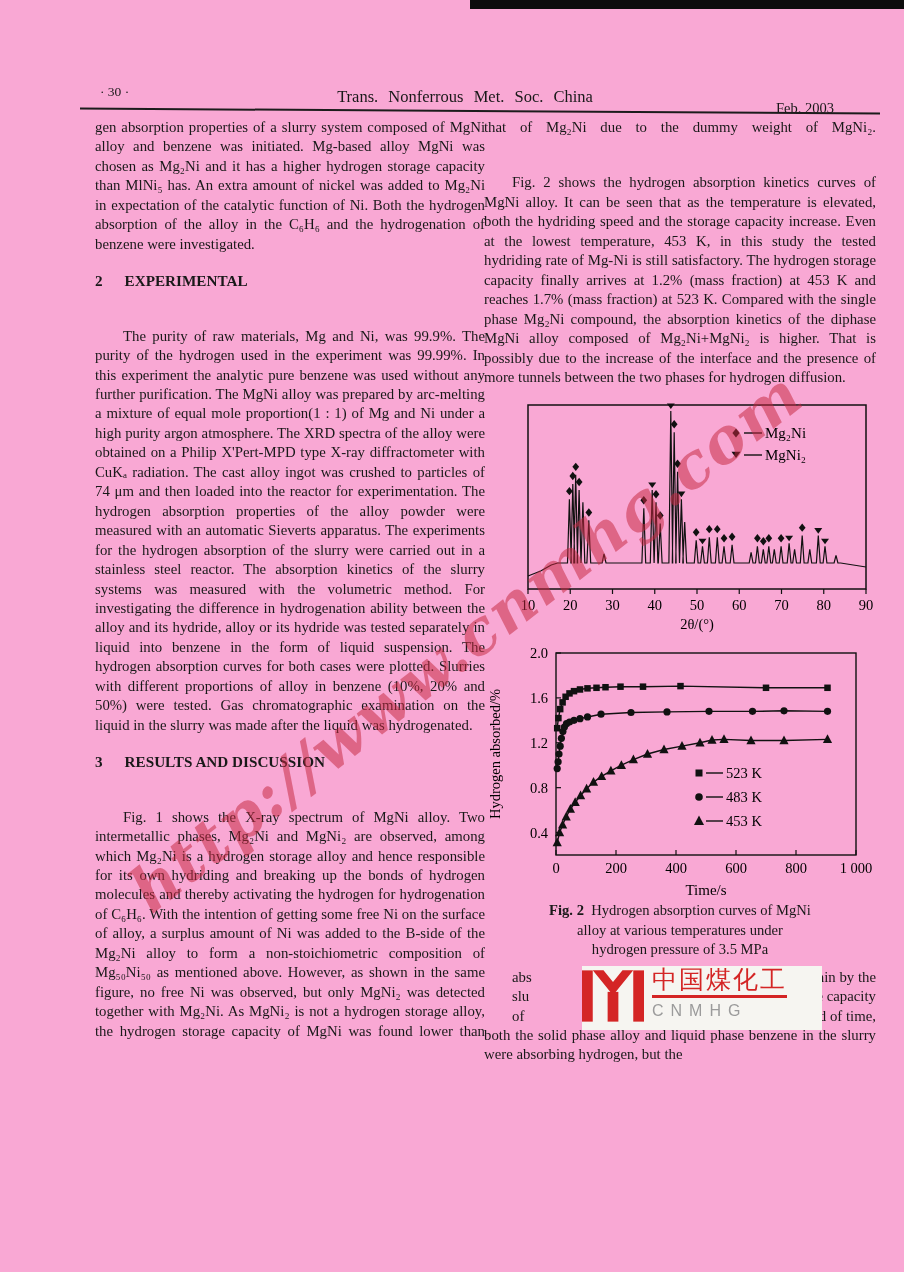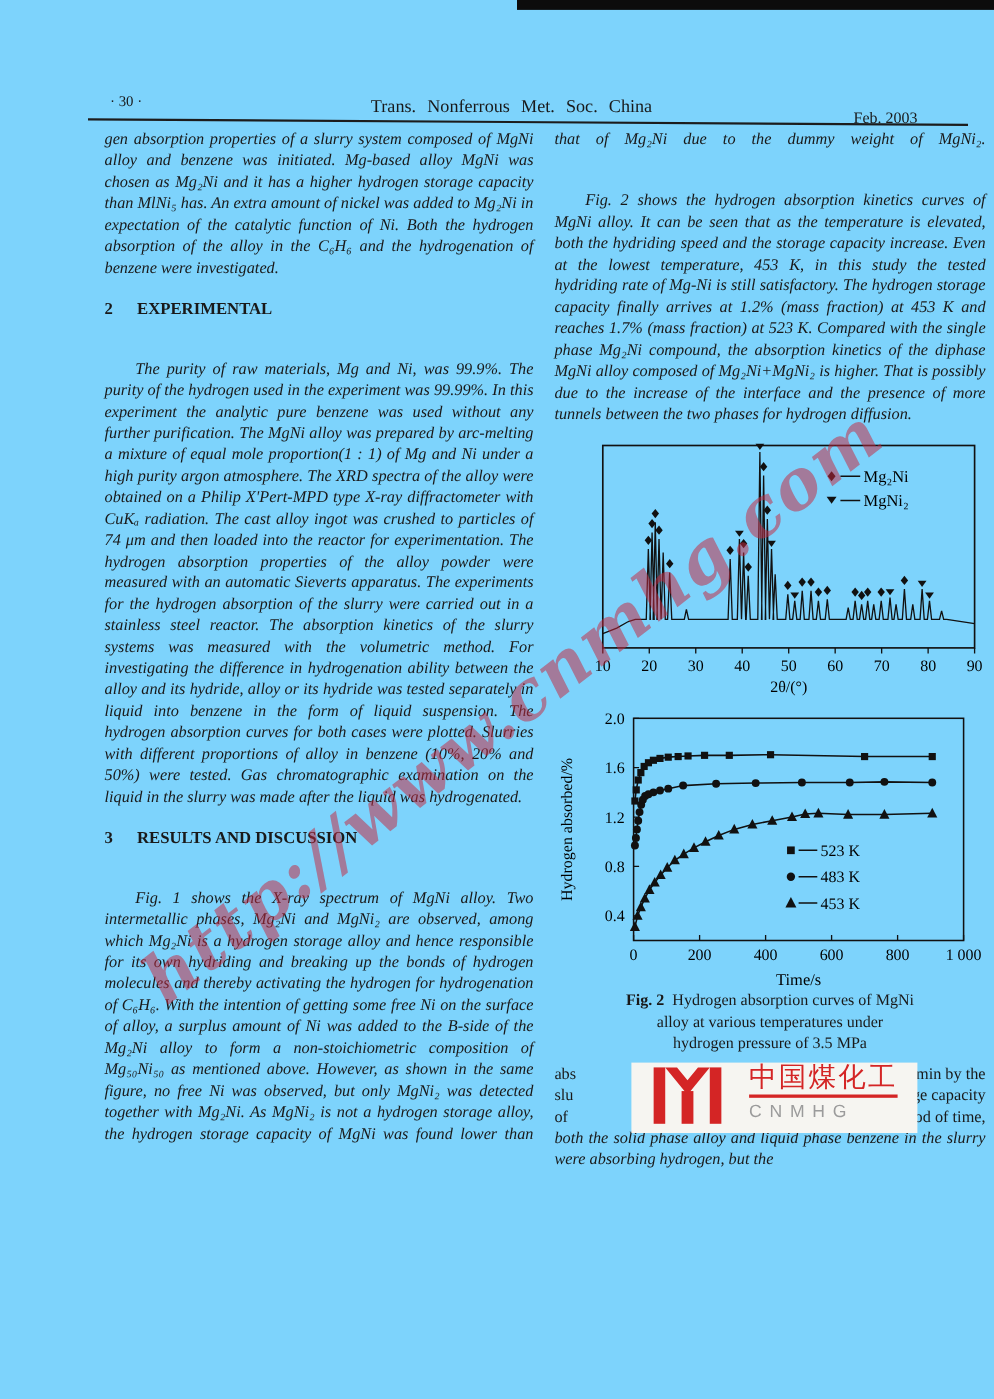--- a/index.html
+++ b/index.html
@@ -1,37 +1,37 @@
 <!DOCTYPE html>
 <html><head>
 <meta charset="utf-8">
 <style>
   html,body{margin:0;padding:0;background:#777;}
-  .page{position:relative;width:904px;height:1272px;background:#7dd3fc;
+  .page{position:relative;width:904px;height:1272px;background:#f9a8d4;
         font-family:"Liberation Serif","DejaVu Serif",serif;color:#191919;overflow:hidden;}
   .scan-bar{position:absolute;left:470px;top:0;width:434px;height:9px;background:#0c0c0c;}
   .hdr-num{position:absolute;left:100px;top:84px;font-size:13.5px;}
   .hdr-title{position:absolute;left:13px;top:87px;width:904px;text-align:center;font-size:16.5px;word-spacing:6px;}
   .hdr-date{position:absolute;right:70px;top:100px;font-size:14.5px;}
   .hdr-rule{position:absolute;left:80px;top:110px;width:800px;height:2px;background:#1c1c1c;transform:rotate(.35deg);}
   .col{position:absolute;top:118px;font-size:14.8px;line-height:19.45px;text-align:justify;}
   .col-l{left:95px;width:390px;}
-  .col-r{left:504px;width:392px;}
-  p{margin:0;font-style:italic;}
+  .col-r{left:484px;width:392px;}
+  p{margin:0;}
   .indent{text-indent:28px;margin-top:36px;}
   .fill-last{text-align-last:justify;}
   .mb{margin-bottom:14px;}
   .sec{display:flex;gap:22px;font-weight:bold;font-size:15.2px;margin:17px 0 16px 0;text-align:left;}
   .fig{margin-top:10px;}
   svg{display:block;font-family:"Liberation Serif","DejaVu Serif",serif;}
   .cap{text-align:center;font-size:14.6px;line-height:19.4px;margin-top:4px;text-align-last:center;}
   .cap3{margin-bottom:8px;}
-  .ovl{position:relative;}
+  .ovl{position:relative;margin-left:28px;}
   .ovl-line{display:flex;justify-content:space-between;}
-  .logo{position:absolute;left:70px;top:-2px;width:240px;height:64px;display:flex;gap:25px;z-index:3;background:#f6f5f1;padding-left:20px;}
+  .logo{position:absolute;left:70px;top:-2px;width:240px;height:64px;display:flex;gap:8px;z-index:3;background:#f6f5f1;}
   .logo-right{display:flex;flex-direction:column;justify-content:flex-start;}
   .logo-cjk{font-size:25px;line-height:27px;color:#d42525;letter-spacing:2px;white-space:nowrap;
             font-family:"Liberation Sans",sans-serif;border-bottom:3px solid #d42525;padding-bottom:2px;}
   .logo-latin{font-size:16px;line-height:26px;color:#9b9b9b;letter-spacing:7px;font-family:"Liberation Sans",sans-serif;}
   .wm{position:absolute;left:50px;top:606px;width:830px;text-align:center;font-size:62px;font-weight:bold;font-style:italic;
       letter-spacing:2px;transform:rotate(-38deg);color:rgba(197,41,64,.52);z-index:5;pointer-events:none;
       font-family:"DejaVu Serif",serif;}
 </style>
 </head>
 <body>

